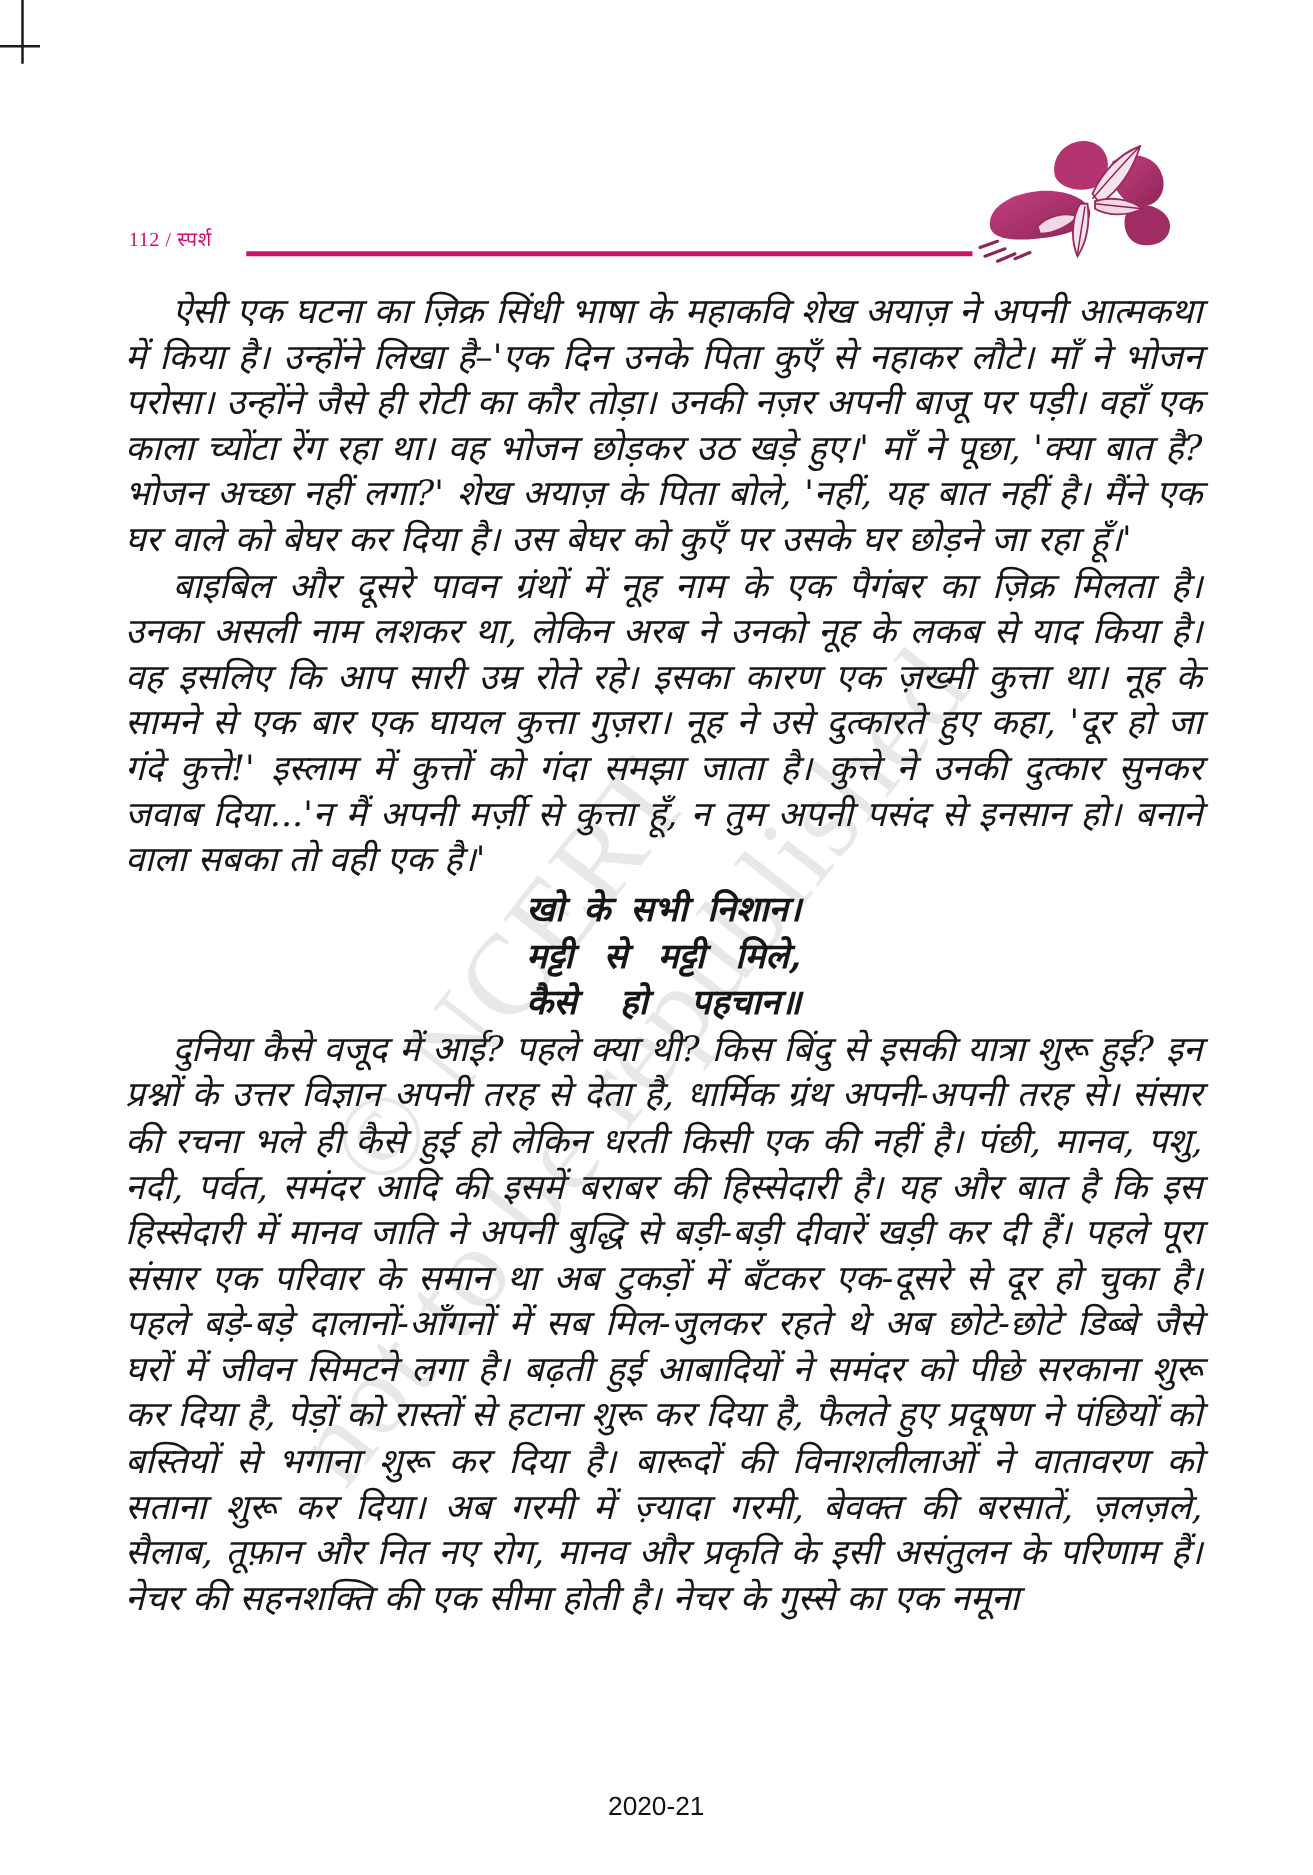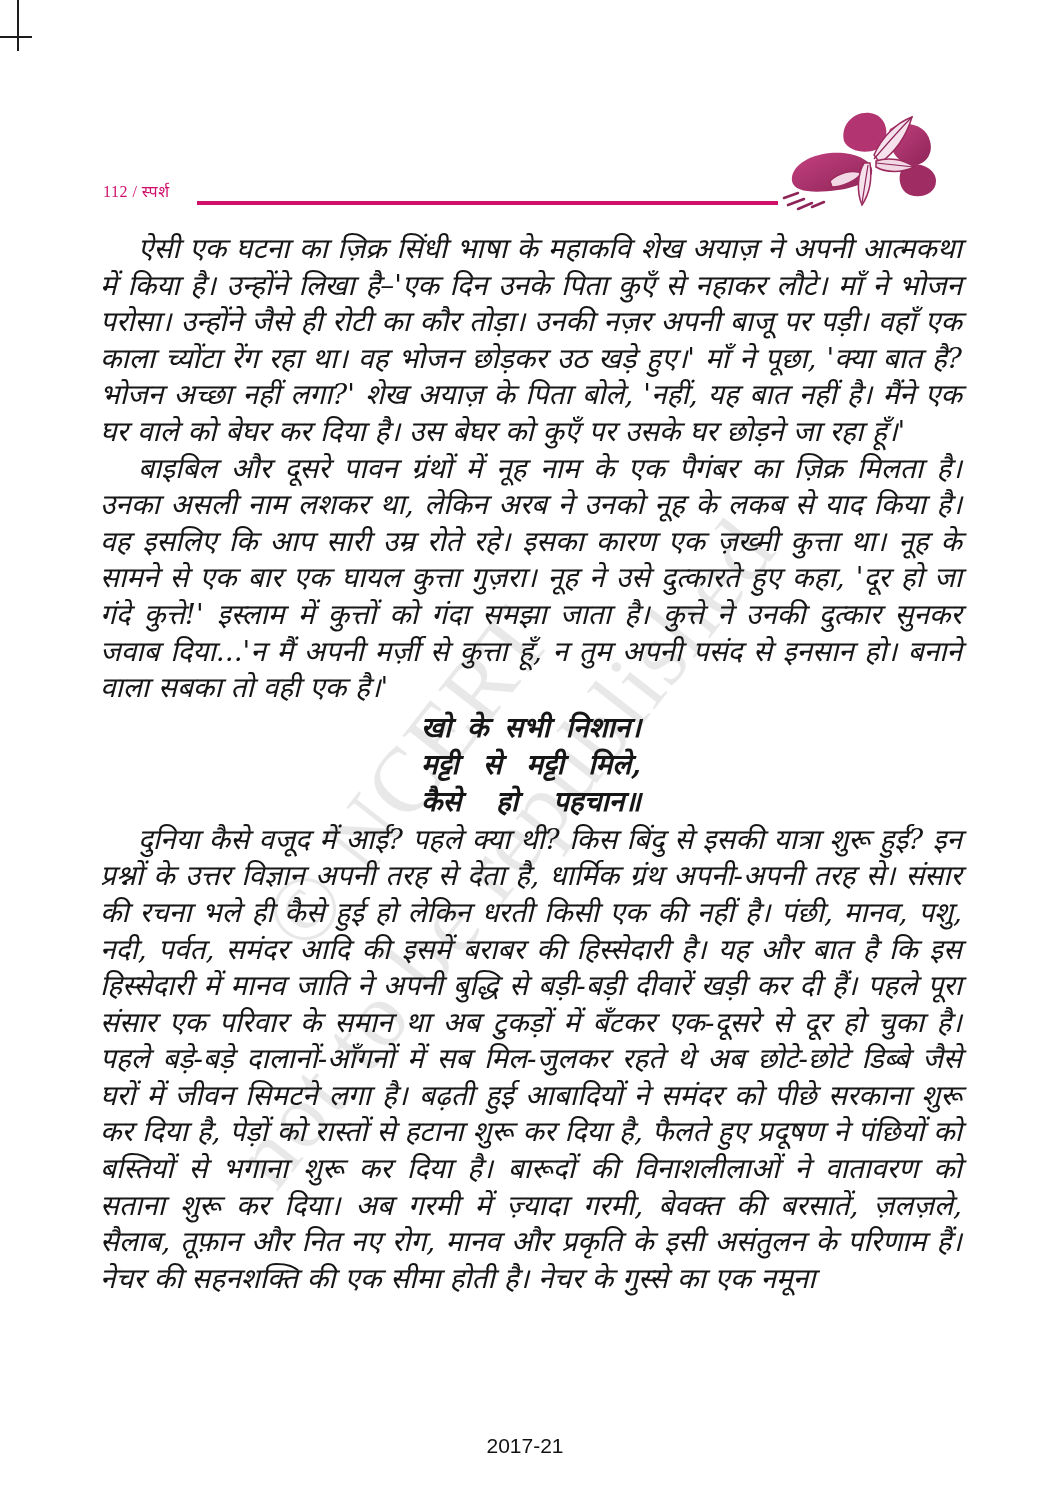--- a/index.html
+++ b/index.html
@@ -110,13 +110,13 @@
 
   <div class="verse">
     <div class="verse-line">खो के सभी निशान।</div>
     <div class="verse-line">मट्टी से मट्टी मिले,</div>
     <div class="verse-line">कैसे हो पहचान॥</div>
   </div>
 
   <p>दुनिया कैसे वजूद में आई? पहले क्या थी? किस बिंदु से इसकी यात्रा शुरू हुई? इन प्रश्नों के उत्तर विज्ञान अपनी तरह से देता है, धार्मिक ग्रंथ अपनी-अपनी तरह से। संसार की रचना भले ही कैसे हुई हो लेकिन धरती किसी एक की नहीं है। पंछी, मानव, पशु, नदी, पर्वत, समंदर आदि की इसमें बराबर की हिस्सेदारी है। यह और बात है कि इस हिस्सेदारी में मानव जाति ने अपनी बुद्धि से बड़ी-बड़ी दीवारें खड़ी कर दी हैं। पहले पूरा संसार एक परिवार के समान था अब टुकड़ों में बँटकर एक-दूसरे से दूर हो चुका है। पहले बड़े-बड़े दालानों-आँगनों में सब मिल-जुलकर रहते थे अब छोटे-छोटे डिब्बे जैसे घरों में जीवन सिमटने लगा है। बढ़ती हुई आबादियों ने समंदर को पीछे सरकाना शुरू कर दिया है, पेड़ों को रास्तों से हटाना शुरू कर दिया है, फैलते हुए प्रदूषण ने पंछियों को बस्तियों से भगाना शुरू कर दिया है। बारूदों की विनाशलीलाओं ने वातावरण को सताना शुरू कर दिया। अब गरमी में ज़्यादा गरमी, बेवक्त की बरसातें, ज़लज़ले, सैलाब, तूफ़ान और नित नए रोग, मानव और प्रकृति के इसी असंतुलन के परिणाम हैं। नेचर की सहनशक्ति की एक सीमा होती है। नेचर के गुस्से का एक नमूना</p>
 </div>
 
-<div class="footer">2017-21</div>
+<div class="footer">2020-21</div>
 
 </body></html>

